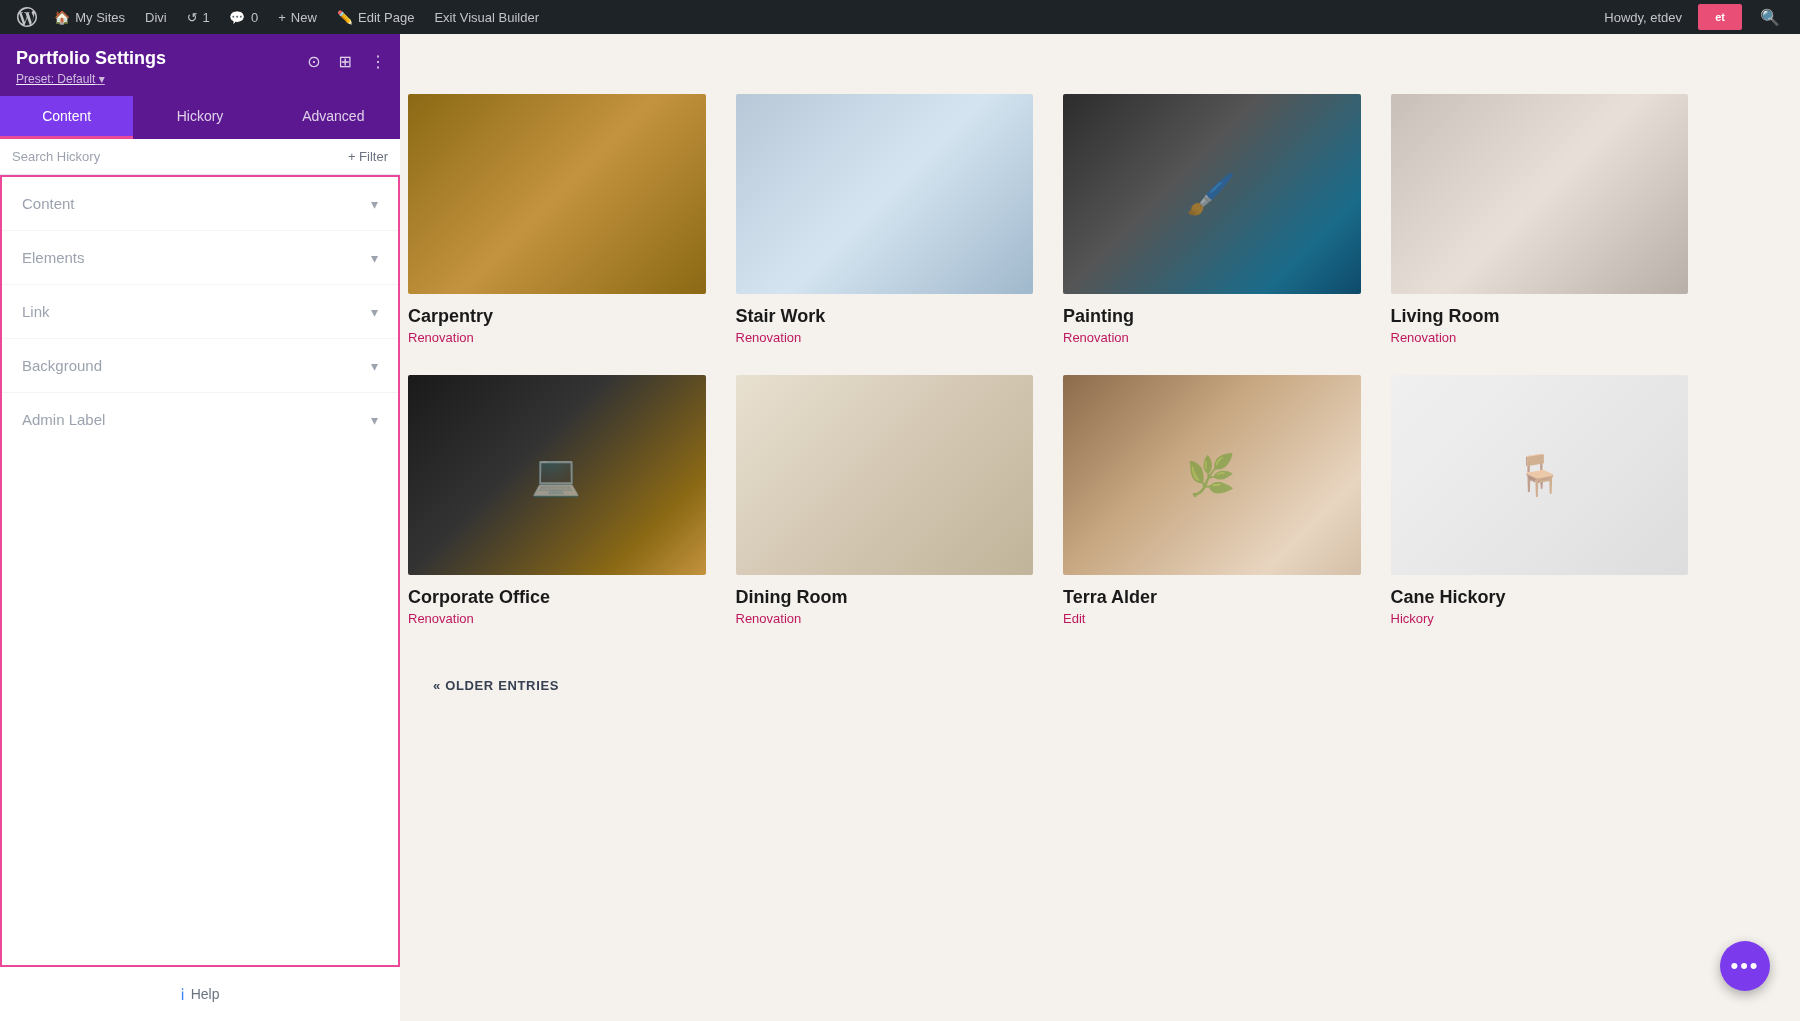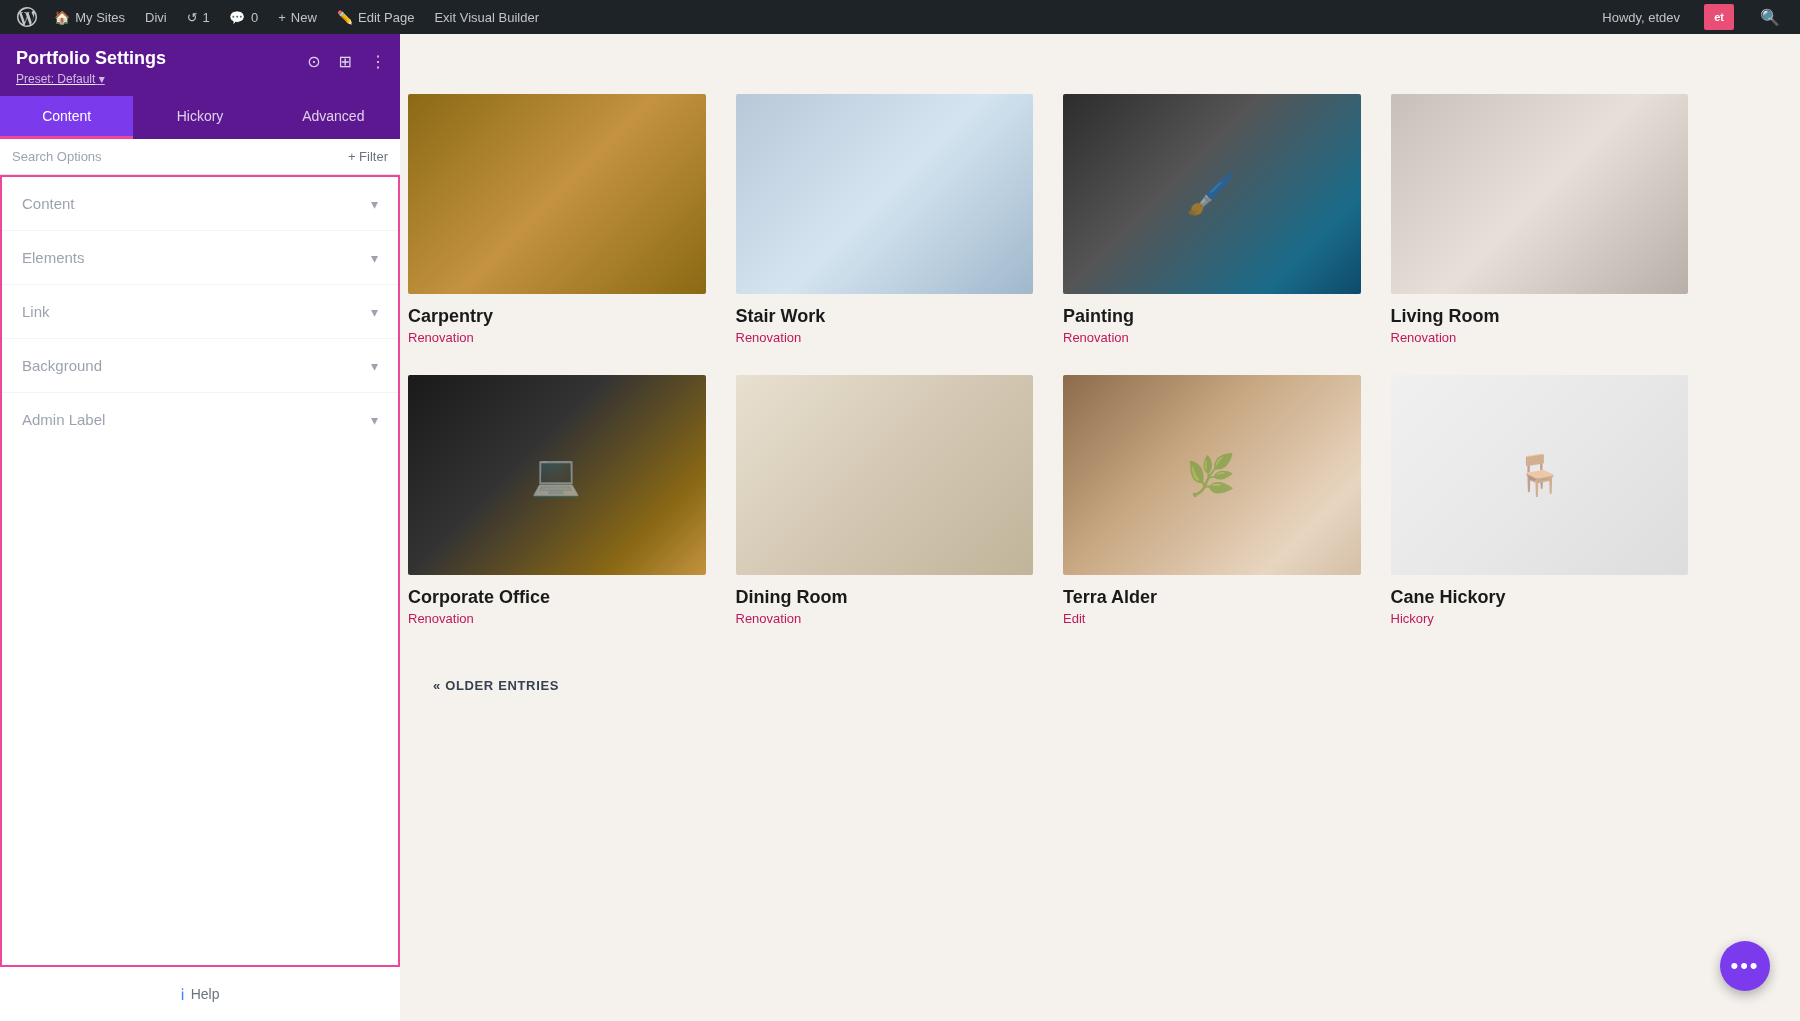--- a/index.html
+++ b/index.html
@@ -9,25 +9,25 @@
     .wp-admin-bar {
       position: fixed; top: 0; left: 0; right: 0; height: 34px;
       background: #1d2327; display: flex; align-items: center;
       padding: 0 10px; z-index: 9999; gap: 0;
     }
     .wp-admin-bar .bar-item {
       color: #c3c4c7; font-size: 13px; padding: 0 10px; height: 34px;
       display: flex; align-items: center; cursor: pointer; white-space: nowrap;
       gap: 5px;
     }
-    .bar-right { margin-left: auto; display: flex; align-items: center; gap: 16px; }
+    .bar-right { margin-left: auto; display: flex; align-items: center; gap: 8px; }
     .wp-logo { width: 34px; height: 34px; background: #1d2327; display: flex; align-items: center; justify-content: center; }
     .wp-logo svg { width: 20px; height: 20px; fill: #c3c4c7; }
     .howdy-text { color: #c3c4c7; font-size: 13px; padding: 0 8px; }
-    .avatar-circle { width: 30px; height: 26px; background: #e94e77; border-radius: 2px; display: flex; align-items: center; justify-content: center; color: white; font-size: 11px; font-weight: bold; }
+    .avatar-circle { width: 44px; height: 26px; background: #e94e77; border-radius: 2px; display: flex; align-items: center; justify-content: center; color: white; font-size: 11px; font-weight: bold; }
     .search-icon-bar { color: #c3c4c7; padding: 0 10px; cursor: pointer; font-size: 16px; }
 
     
     .sidebar {
       position: fixed; top: 34px; left: 0; width: 400px; bottom: 0;
       background: #6b21a8; display: flex; flex-direction: column; z-index: 100;
     }
     .sidebar-header {
       background: #5b1891; padding: 14px 16px 10px;
     }
@@ -219,21 +219,21 @@
     </div>
     <div class="sidebar-tab">
       <span>Hickory</span>
     </div>
     <div class="sidebar-tab">
       <span>Advanced</span>
     </div>
   </div>
 
   <div class="sidebar-search">
-    <span class="search-placeholder">Search Options</span>
+    <span class="search-placeholder">Search Hickory</span>
     <div class="filter-btn">
       <span>+ Filter</span>
     </div>
   </div>
 
   <div class="options-panel">
     <div class="option-row">
       <span class="option-label">Content</span>
       <span class="chevron-down">▾</span>
     </div>

